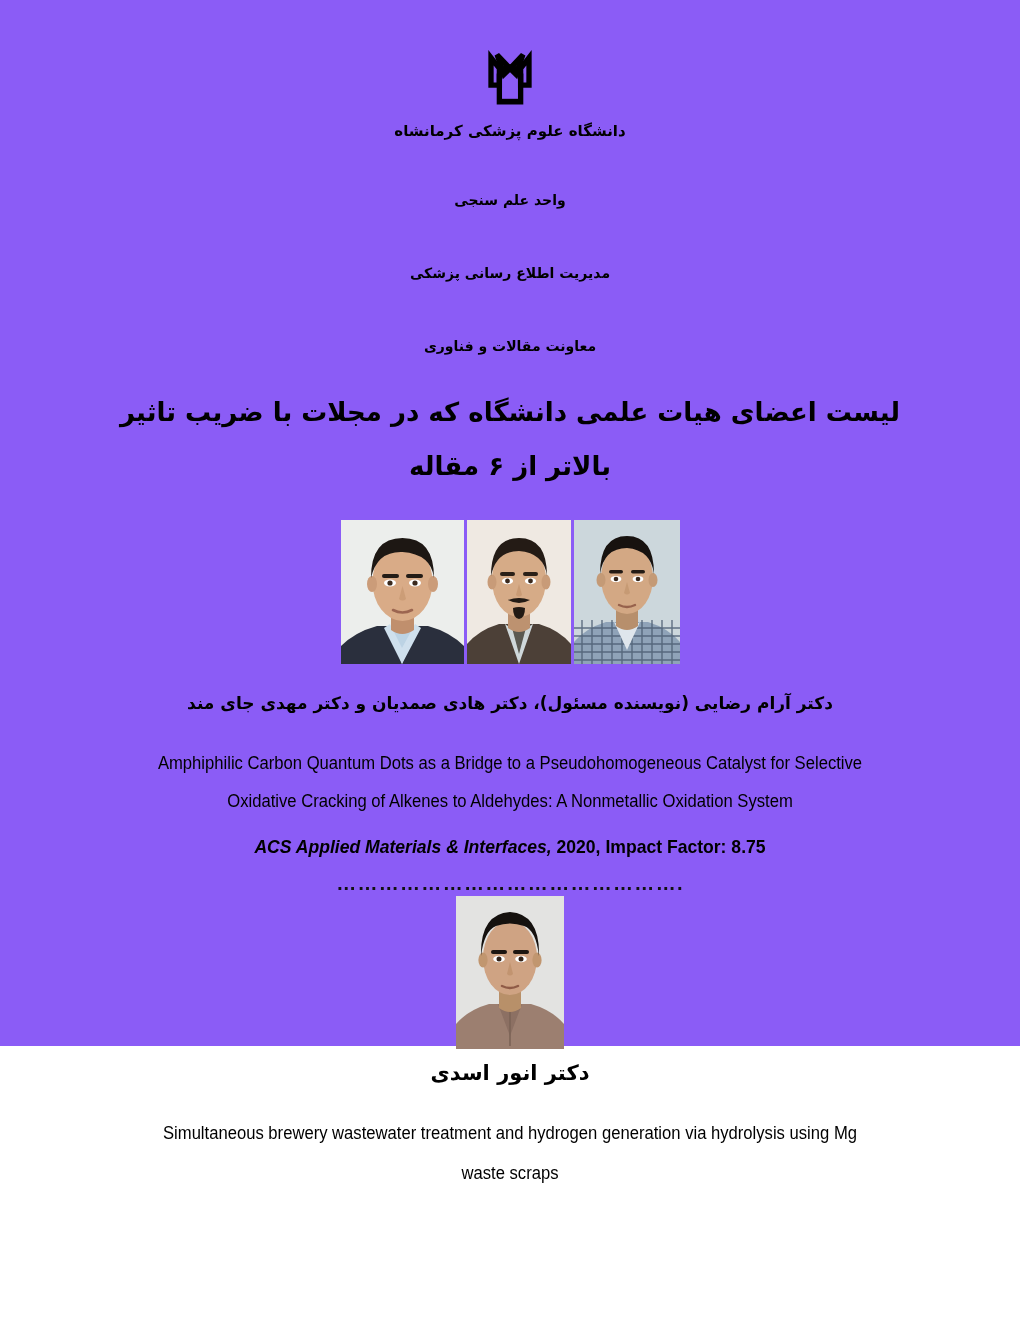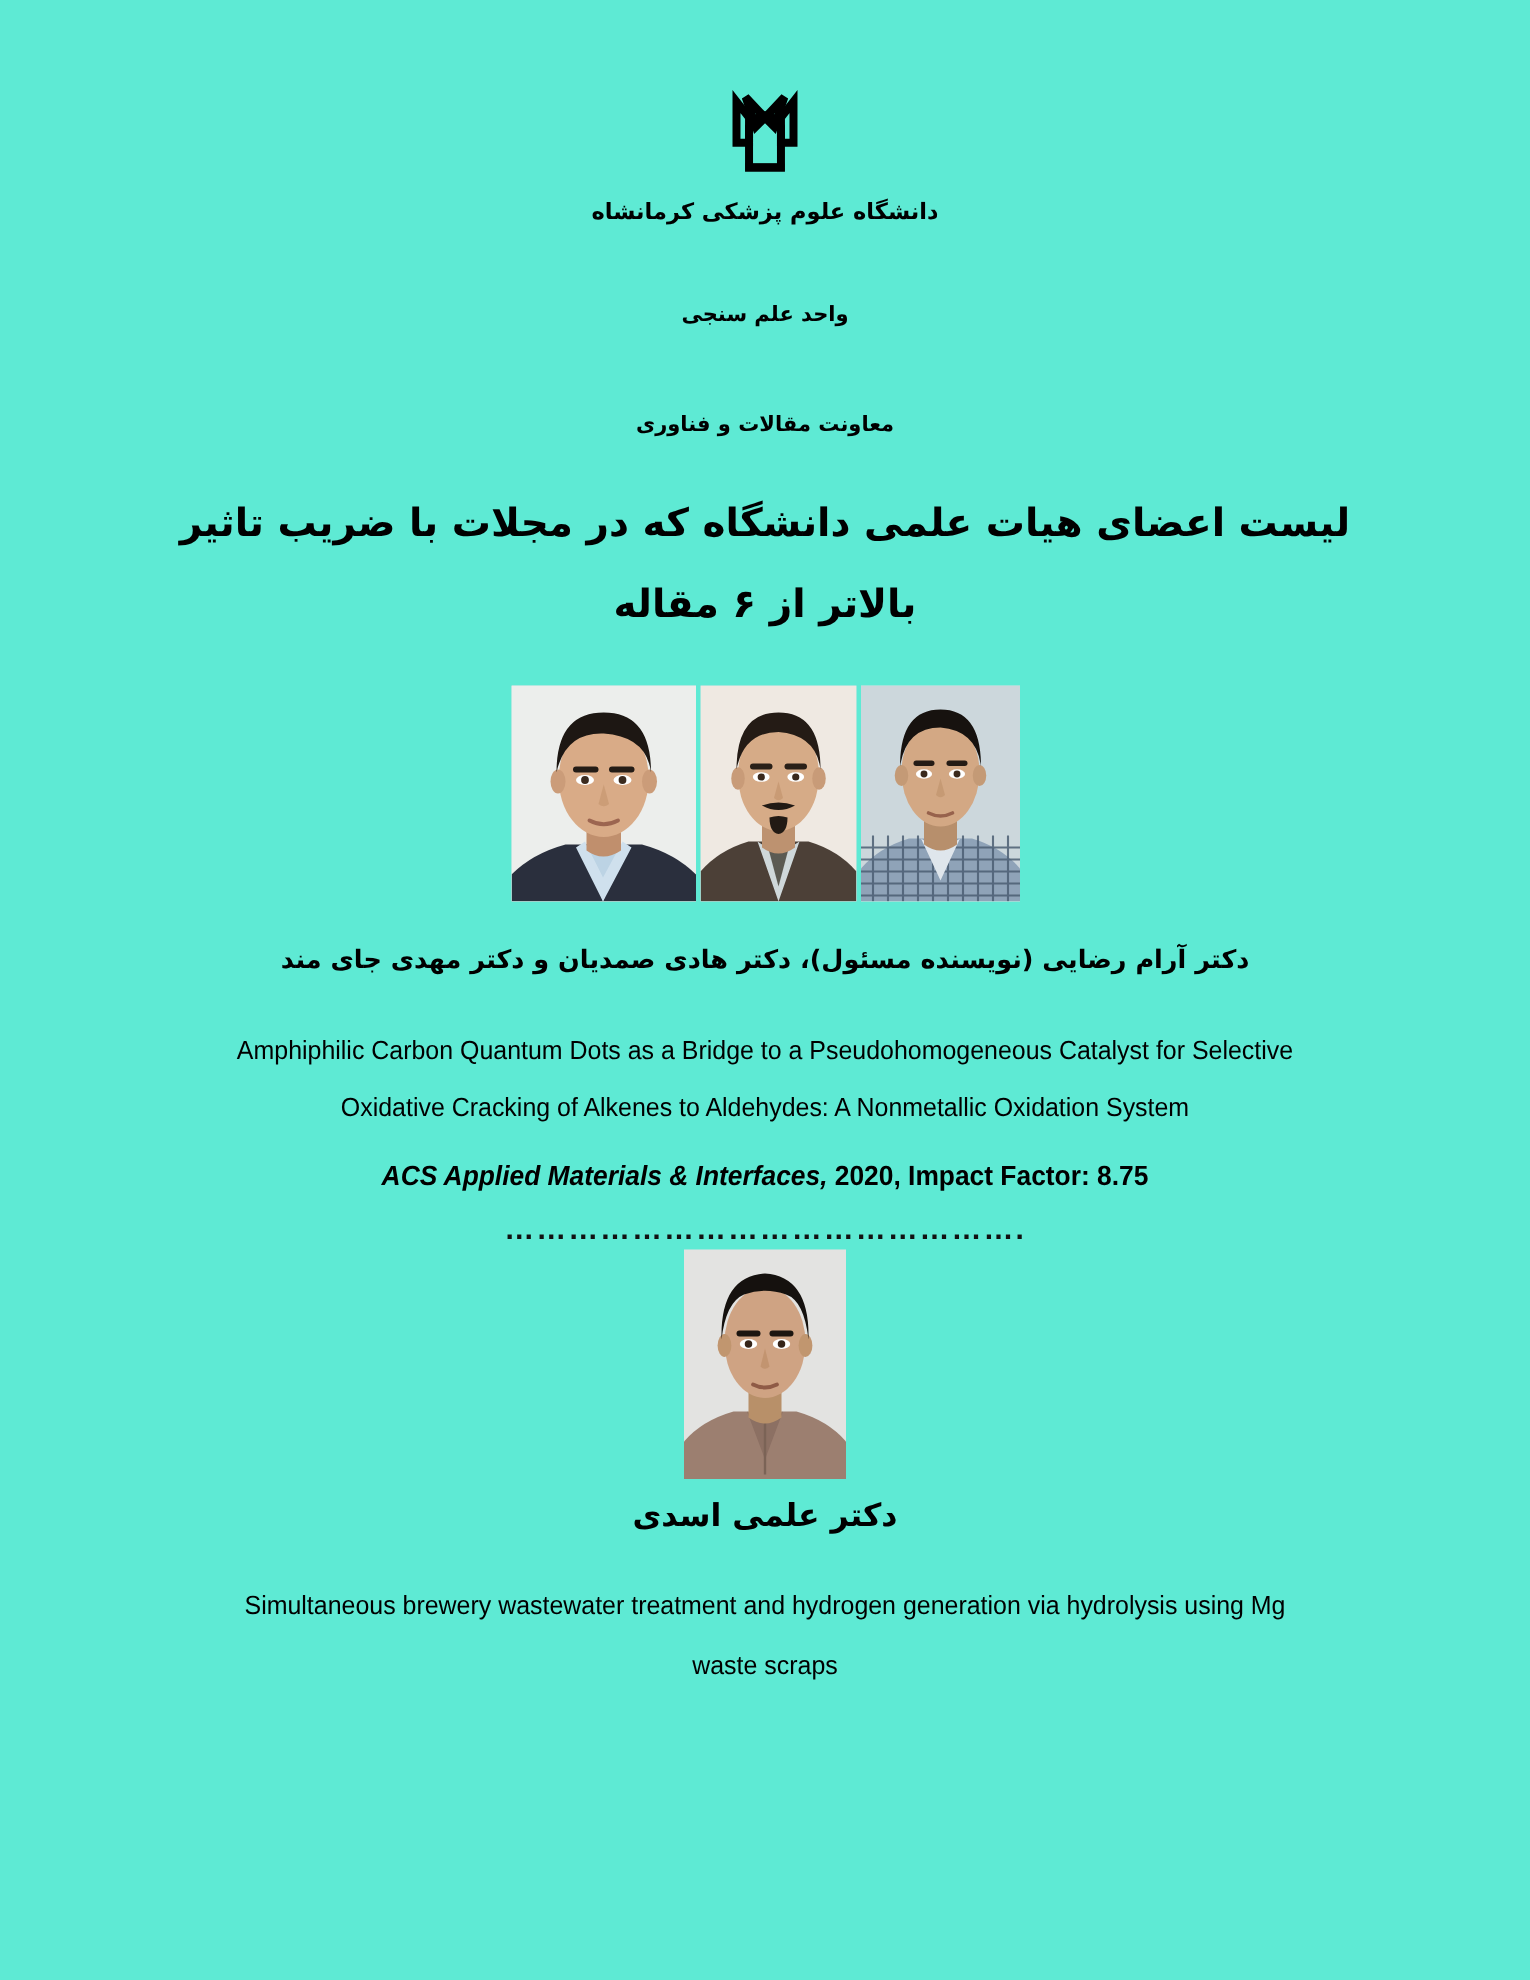--- a/index.html
+++ b/index.html
@@ -13,25 +13,25 @@
     height: 1320px;
     position: relative;
     overflow: hidden;
     font-family: "DejaVu Sans", "Liberation Sans", sans-serif;
     color: #000000;
     -webkit-font-smoothing: antialiased;
   }
 
   .page {
     width: 1020px;
-    height: 1320px;
+    height: 1046px;
     position: relative;
-    background: #5eead4;
+    background: #8b5cf6;
     box-sizing: border-box;
-    padding: 14px;
+    padding: 4px;
   }
 
   
   .logo-wrap {
     width: 100%;
     display: flex;
     justify-content: center;
     padding-top: 34px;
   }
   .logo-svg { display: block; }
@@ -212,20 +212,21 @@
       <g fill="#000000">
         <rect x="33" y="80" width="34" height="6"></rect>
       </g>
     </svg>
   </div>
 
   <div class="org-name">دانشگاه علوم پزشکی کرمانشاه</div>
 
   <div class="dept-block">
     <div class="dept-line">واحد علم سنجی</div>
+    <div class="dept-line">مدیریت اطلاع رسانی پزشکی</div>
     <div class="dept-line">معاونت مقالات و فناوری</div>
   </div>
 
   <h1 class="main-title">
     <span class="tline">لیست اعضای هیات علمی دانشگاه که در مجلات با ضریب تاثیر بالاتر از ۶ مقاله</span>
   </h1>
 
 
   <div class="photo-row">
 
@@ -381,20 +382,20 @@
         <circle cx="43" cy="63" r="2.5" fill="#352419"></circle>
         <circle cx="65" cy="63" r="2.5" fill="#352419"></circle>
 
         <path d="M54 66 L51 78 Q54 81 57 78 Z" fill="#bd8f6a" opacity="0.75"></path>
 
         <path d="M46 90 Q54 94 62 90" stroke="#8f5b46" stroke-width="2.5" fill="none" stroke-linecap="round"></path>
       </svg>
     </div>
   </div>
 
-  <div class="author-solo">دکتر علمی اسدی</div>
+  <div class="author-solo">دکتر انور اسدی</div>
 
   <div class="article-title-2">
     <span class="aline">Simultaneous brewery wastewater treatment and hydrogen generation via hydrolysis using Mg</span>
     <span class="aline">waste scraps</span>
   </div>
 
 </div>
 
 </body></html>

